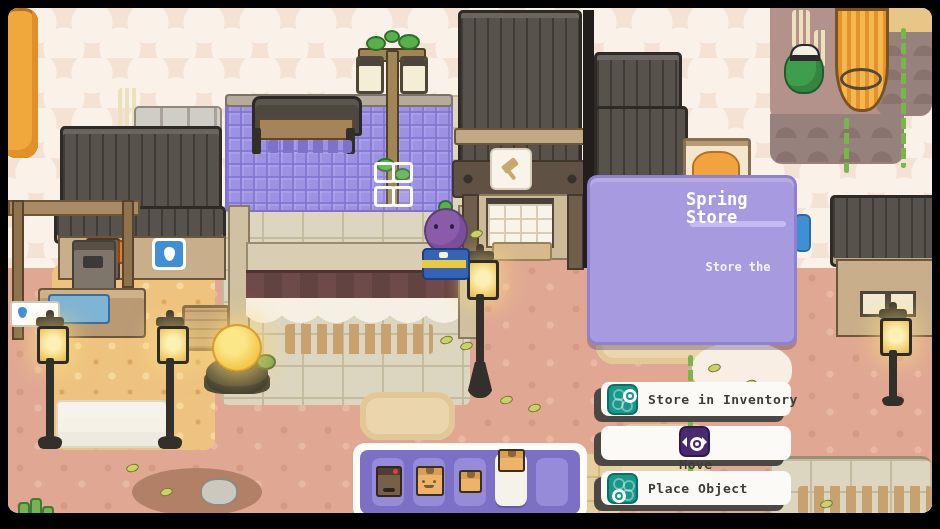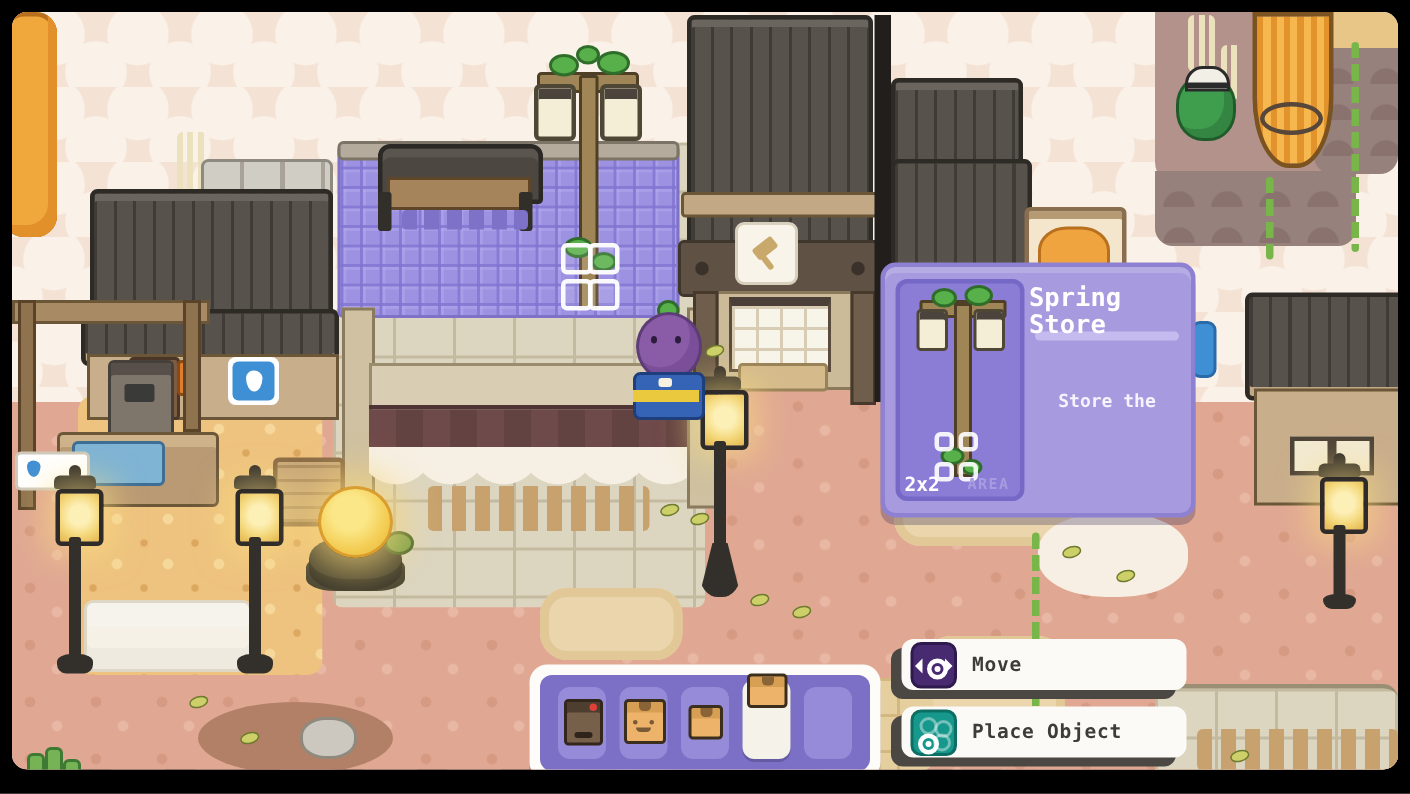--- a/index.html
+++ b/index.html
@@ -278,49 +278,40 @@
   <div class="a sprinkle" style="left:520px;top:396px;"></div>
   <div class="a sprinkle" style="left:608px;top:420px;"></div>
   <div class="a sprinkle" style="left:700px;top:356px;"></div>
   <div class="a sprinkle" style="left:736px;top:372px;"></div>
   <div class="a sprinkle" style="left:812px;top:492px;"></div>
   <div class="a sprinkle" style="left:118px;top:456px;"></div>
   <div class="a sprinkle" style="left:152px;top:480px;"></div>
   <div class="a sprinkle" style="left:462px;top:222px;"></div>
 
   <div class="a" id="objpanel" style="left:579px;top:167px;width:204px;height:164px;">
-    <div class="a" id="preview" style="left:7px;top:8px;width:86px;height:148px;">
-      <div class="a" style="left:16px;top:14px;width:54px;height:8px;background:#a08656;border:2px solid #4f3f26;border-radius:2px;"></div>
-      <div class="a" style="left:39px;top:16px;width:8px;height:112px;background:#a08656;border:2px solid #4f3f26;"></div>
-      <div class="a" style="left:14px;top:20px;width:17px;height:24px;background:#f5eed6;border:2px solid #4f4736;border-radius:3px;box-shadow:inset 0 5px 0 #4a443c;"></div>
-      <div class="a" style="left:52px;top:20px;width:17px;height:24px;background:#f5eed6;border:2px solid #4f4736;border-radius:3px;box-shadow:inset 0 5px 0 #4a443c;"></div>
-      <div class="a leafy" style="left:24px;top:6px;width:13px;height:9px;"></div>
-      <div class="a leafy" style="left:46px;top:4px;width:15px;height:10px;"></div>
-      <div class="a leafy" style="left:30px;top:112px;width:12px;height:8px;"></div>
-      <div class="a leafy" style="left:44px;top:120px;width:10px;height:7px;"></div>
-      <div class="a" style="left:26px;top:102px;width:36px;height:36px;display:grid;grid-template-columns:13px 13px;grid-gap:3px;">
-        <div style="width:13px;height:13px;border:3px solid rgba(255,255,255,.9);border-radius:4px;box-sizing:border-box;"></div>
-        <div style="width:13px;height:13px;border:3px solid rgba(255,255,255,.9);border-radius:4px;box-sizing:border-box;"></div>
-        <div style="width:13px;height:13px;border:3px solid rgba(255,255,255,.9);border-radius:4px;box-sizing:border-box;"></div>
-        <div style="width:13px;height:13px;border:3px solid rgba(255,255,255,.9);border-radius:4px;box-sizing:border-box;"></div>
-      </div>
-      <div class="a sizelbl" style="left:6px;bottom:3px;">2x2</div>
-      <div class="a arealbl" style="left:48px;bottom:5px;">AREA</div>
-    </div>
     <div class="a" style="left:96px;top:12px;width:104px;">
       <div class="paneltitle">Spring</div>
       <div class="paneltitle">Store</div>
       <div class="divider" style="width:96px;margin:-5px auto 0 auto;"></div>
       <div style="margin-top:30px;">
         <div class="desc">Store the</div>
       </div>
     </div>
   </div>
 
-  <div class="a menurow" style="left:593px;top:418px;">
+  <div class="a menurow" style="left:593px;top:374px;">
+    <div class="menuicon" style="background:#17988c;border:2px solid #0d6e64;">
+      <div class="ring" style="left:3px;top:12px;"></div>
+      <div class="ring" style="left:12px;top:14px;"></div>
+      <div class="ring" style="left:4px;top:3px;"></div>
+      <div class="gearring" style="left:14px;top:3px;"></div>
+    </div>
+    <div class="menulbl">Store in Inventory</div>
+  </div>
+  <div class="a menurow" style="left:593px;top:418px;flex-direction:column;">
     <div class="menuicon" style="background:#472a70;border:2px solid #2e1a4c;">
       <div class="gearring" style="left:9px;top:9px;"></div>
       <div style="position:absolute;left:1px;top:9px;width:0;height:0;border:5px solid transparent;border-right-color:#fff;border-left-width:0;"></div>
       <div style="position:absolute;right:1px;top:9px;width:0;height:0;border:5px solid transparent;border-left-color:#fff;border-right-width:0;"></div>
     </div>
     <div class="menulbl">Move</div>
   </div>
   <div class="a menurow" style="left:593px;top:463px;">
     <div class="menuicon" style="background:#17988c;border:2px solid #0d6e64;">
       <div class="ring" style="left:4px;top:3px;"></div>

